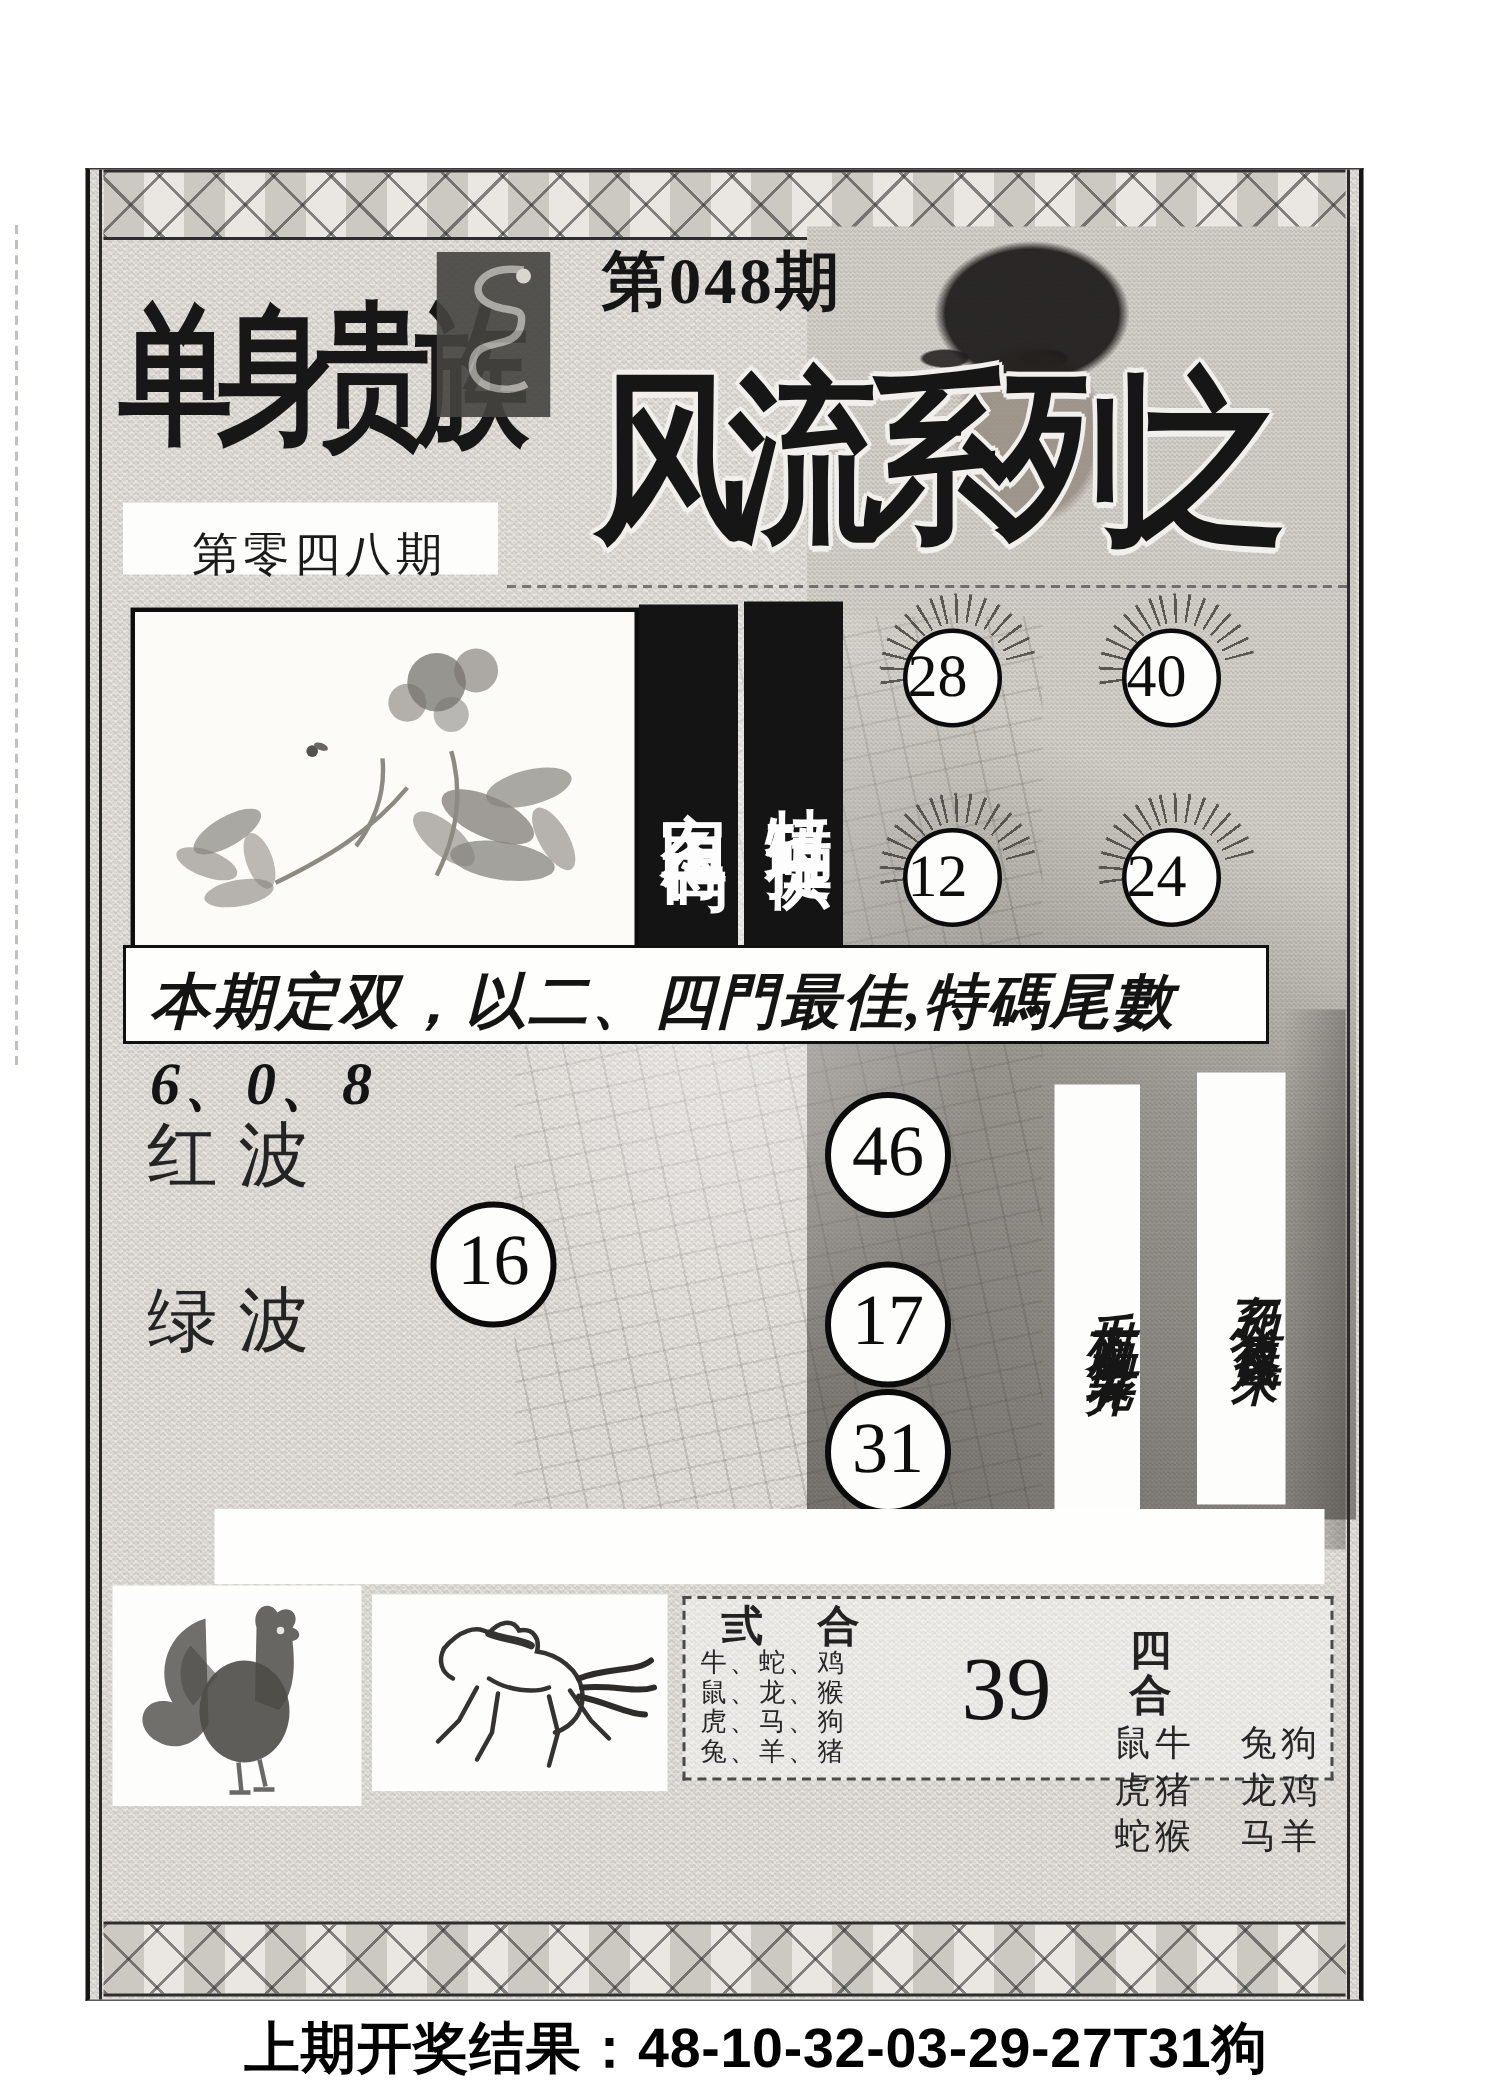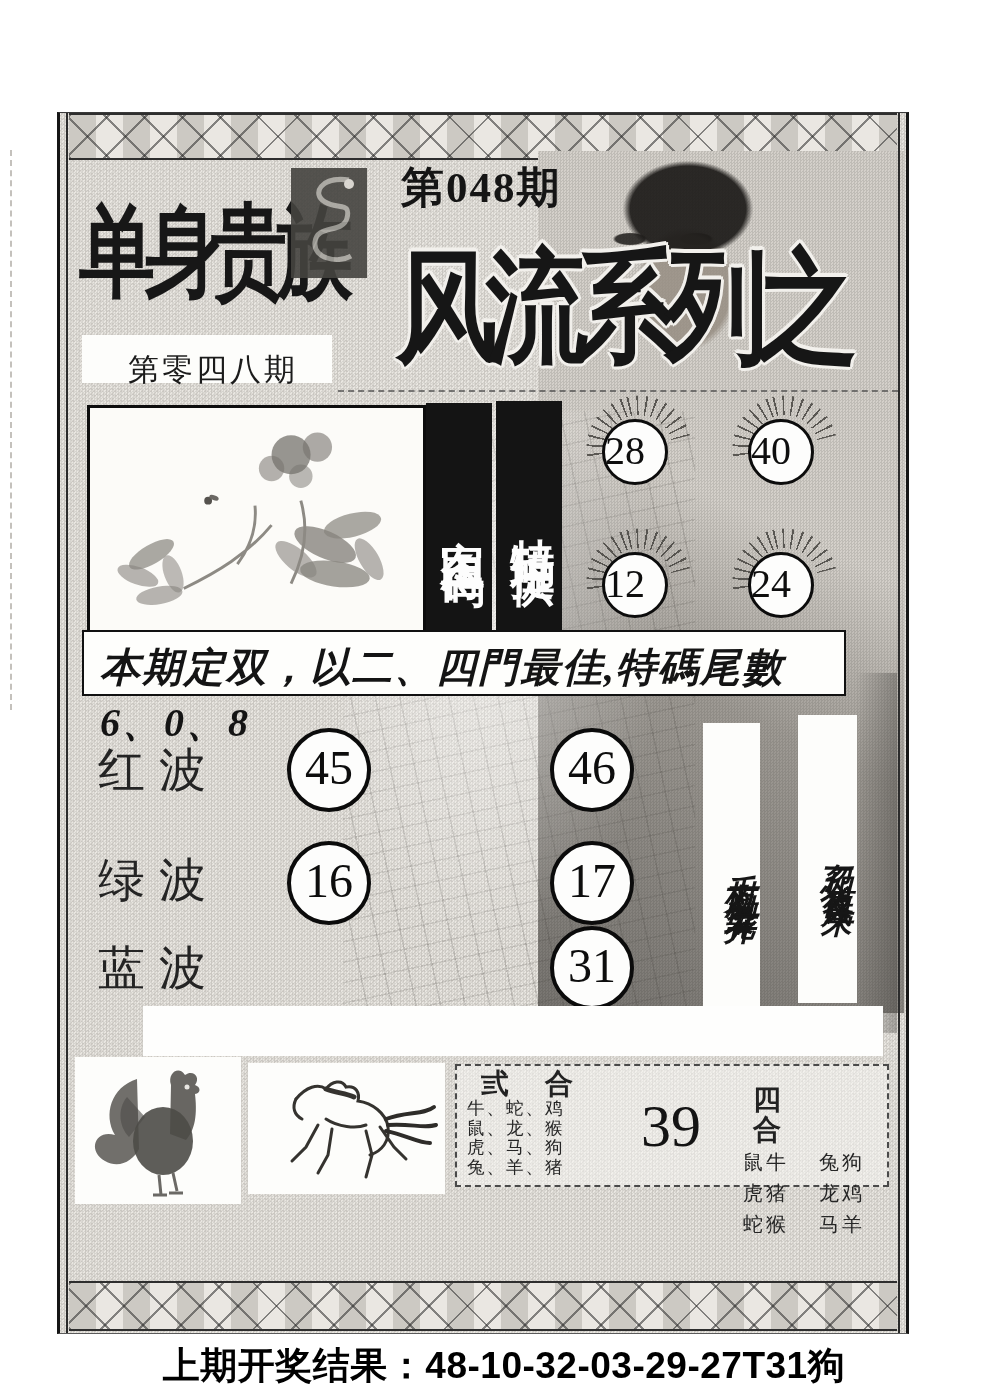--- a/index.html
+++ b/index.html
@@ -105,21 +105,21 @@
   .horse{left:188px;top:950px;width:197px;height:131px;}
 
   .combo{position:absolute;left:395px;top:951px;width:434px;height:123px;border:2px dashed #4a4a4a;
     display:flex;box-sizing:border-box;background:rgba(252,252,250,.45);}
   .sanhe{width:168px;padding:3px 0 0 10px;box-sizing:border-box;}
   .combo-h{font-weight:bold;font-size:28px;letter-spacing:36px;margin-left:14px;color:#222;line-height:30px;}
   .srow{font-size:17.5px;line-height:19.5px;letter-spacing:2px;color:#262626;}
   .bignum{width:92px;text-align:center;font-family:"Liberation Serif",serif;font-size:60px;color:#141414;padding-top:26px;box-sizing:border-box;}
   .sihe{flex:1;padding:3px 0 0 14px;box-sizing:border-box;}
   .combo-h2{font-weight:bold;font-size:28px;letter-spacing:50px;margin-left:22px;color:#222;line-height:30px;margin-top:16px;}
-  .prow{display:flex;gap:30px;margin:4px 0 0 12px;font-size:20px;letter-spacing:3px;color:#262626;line-height:27px;}
+  .prow{display:flex;gap:30px;margin:4px 0 0 12px;font-size:24px;letter-spacing:3px;color:#262626;line-height:27px;}
 
   .classic{position:absolute;left:31px;top:1112px;white-space:nowrap;}
   .clabel{font-family:"Liberation Serif",serif;font-size:45px;letter-spacing:7px;color:#333;}
   .ctext{font-size:42px;letter-spacing:1px;color:#161616;}
 
   .footer{position:absolute;left:0;top:1341px;width:100%;text-align:center;
     font-weight:bold;font-size:37px;letter-spacing:0.5px;color:#000;}
 </style>
 </head>
 <body>
@@ -188,28 +188,26 @@
     <div class="tcircle" style="left:542px;top:306px;"><span>28</span></div>
     <div class="tcircle" style="left:688px;top:306px;"><span>40</span></div>
     <div class="tcircle" style="left:542px;top:439px;"><span>12</span></div>
     <div class="tcircle" style="left:688px;top:439px;"><span>24</span></div>
 
     <div class="tipbox">
       <span class="script">本期定双，以二、四門最佳,特碼尾數6、0、8</span>
     </div>
 
     <div class="wlabel" style="top:626px;">红波</div>
-    <div class="wcircle" style="left:227px;top:615px;"><span>45</span></div>
     <div class="wcircle" style="left:490px;top:615px;"><span>46</span></div>
 
     <div class="wlabel" style="top:736px;">绿波</div>
-    <div class="wcircle" style="left:227px;top:728px;"><span>16</span></div>
+    <div class="wcircle" style="left:227px;top:688px;"><span>16</span></div>
     <div class="wcircle" style="left:490px;top:728px;"><span>17</span></div>
 
-    <div class="wlabel" style="top:824px;">蓝波</div>
     <div class="wcircle" style="left:490px;top:813px;"><span>31</span></div>
 
     <div class="vpoem left">千树万树梨花开</div>
     <div class="vpoem right">忽如一夜春风来</div>
 
     <div class="whitestrip"></div>
 
     <div class="animalbox rooster">
       <svg width="166" height="147" viewBox="0 0 166 147">
         <g fill="#4d4b47">

